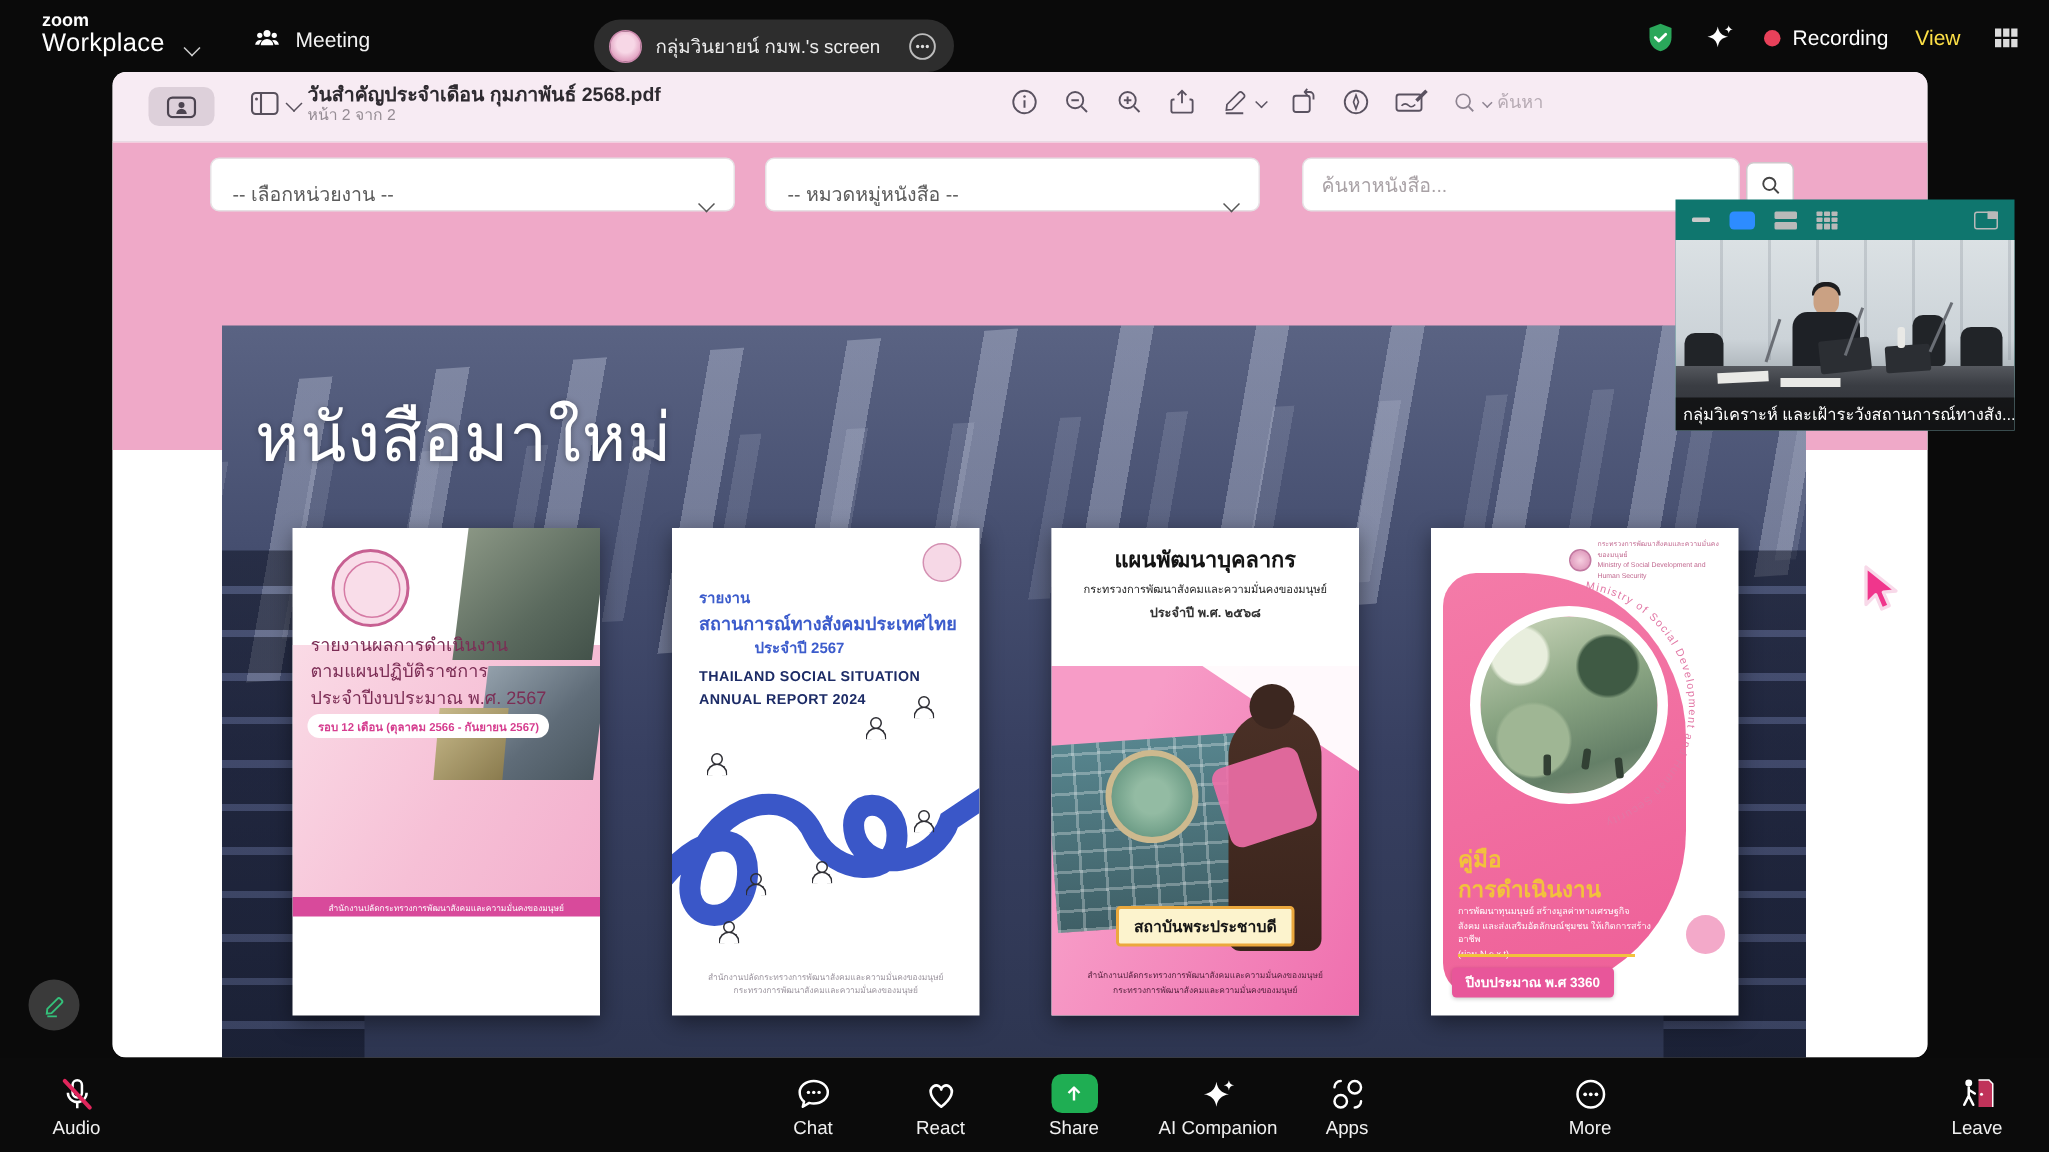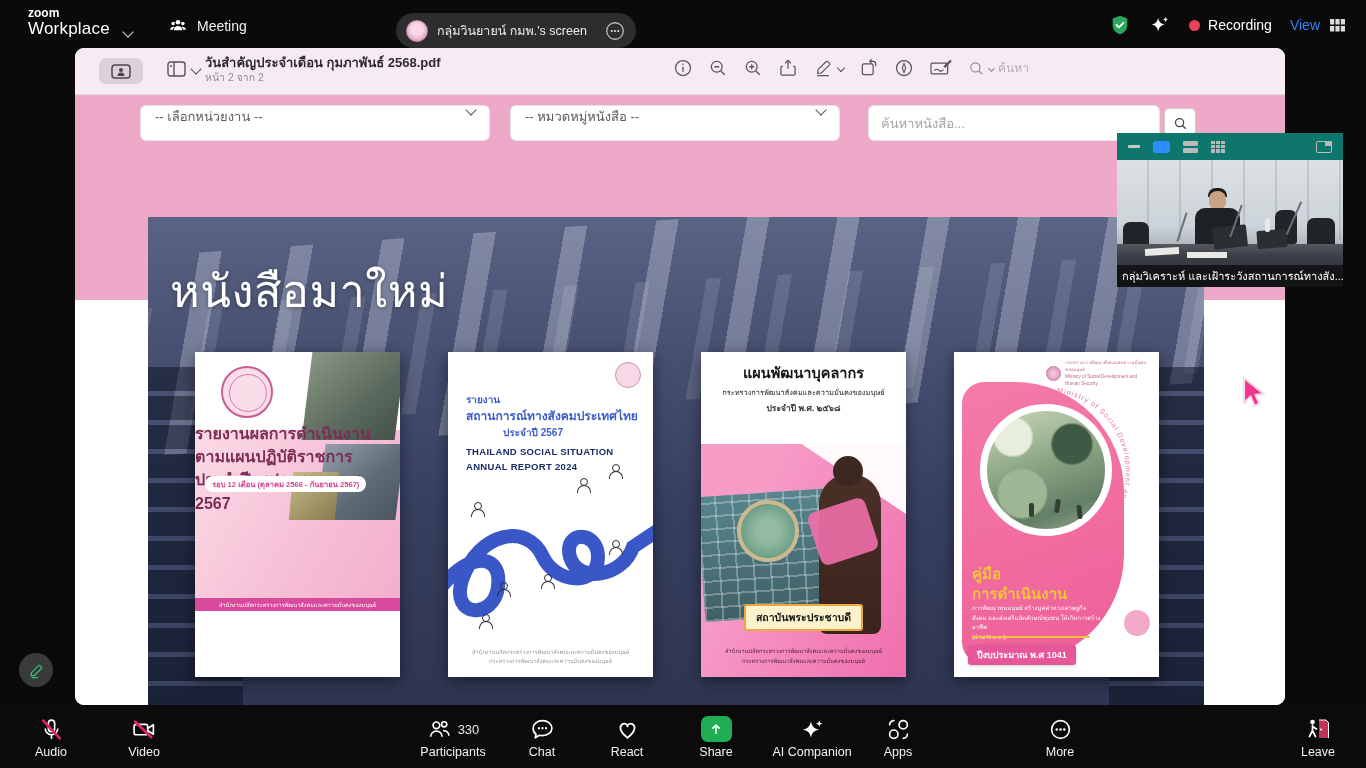--- a/index.html
+++ b/index.html
@@ -18,42 +18,42 @@
   .meeting-tab { left:168px; top:16px; display:flex; align-items:center; gap:9px; font-size:14px; color:#f2f2f2; }
   .share-pill { left:396px; top:13px; width:240px; height:35px; background:#2d2d2d; border-radius:18px;
     display:flex; align-items:center; gap:9px; padding:0 10px; }
   .share-pill .avatar { width:22px; height:22px; border-radius:50%;
     background:radial-gradient(circle at 50% 42%, #f7d7e6 0 38%, #e3a6c4 70%, #d292b5 100%);
     border:1px solid #c988ab; }
   .share-pill .ptext { color:#ededed; font-size:12.5px; white-space:nowrap; overflow:hidden; flex:1; }
   .tb-right { right:20px; top:14px; display:flex; align-items:center; gap:18px; }
   .rec-wrap { display:flex; align-items:center; gap:8px; color:#fff; font-size:14px; }
   .rec-dot { width:11px; height:11px; border-radius:50%; }
-  .view-wrap { display:flex; align-items:center; gap:9px; color:#3b82f6; font-size:14px; }
+  .view-wrap { display:flex; align-items:center; gap:22px; color:#fde047; font-size:14px; }
 
   
   #panel { left:75px; top:48px; width:1210px; height:657px; background:#fff; border-radius:9px; overflow:hidden; }
   #pdfbar { left:0; top:0; width:1210px; height:47px; background:#f7ebf3; border-bottom:1px solid #e8d9e4; }
   .pdf-pillbtn { left:24px; top:10px; width:44px; height:26px; background:#ddd0da; border-radius:7px;
     display:flex; align-items:center; justify-content:center; }
   .pdf-side { left:92px; top:13px; display:flex; align-items:center; gap:6px; }
   .pdf-titleblock { left:130px; top:7px; line-height:1.25; }
   .pdf-title { font-size:13px; font-weight:700; color:#2e2a30; }
   .pdf-page { font-size:10.5px; color:#958c94; }
   .pdf-icons { left:598px; top:10px; display:flex; align-items:center; gap:15px; }
   .pdf-icons svg { display:block; }
   .pdf-search { display:flex; align-items:center; gap:4px; }
   .pdf-search input { border:none; background:transparent; outline:none; width:90px;
     font-size:12px; color:#6b6169; font-family:"Liberation Sans",sans-serif; }
   .pdf-search input::placeholder { color:#b7abb4; }
 
   #site { left:0; top:47px; width:1210px; height:610px; background:#fff; }
   #pinkband { left:0; top:0; width:1210px; height:205px; background:#efa9c8; }
   .dd { top:10px; height:36px; background:#fff; border-radius:6px; border:1px solid #e6e0e4;
-    display:flex; align-items:flex-start; justify-content:space-between; padding:0 14px; font-size:13px; color:#5b5b5b; }
+    display:flex; align-items:flex-end; justify-content:space-between; padding:0 14px; font-size:13px; color:#5b5b5b; }
   .site-search { left:793px; top:10px; width:292px; height:36px; background:#fff; border-radius:6px; border:1px solid #e6e0e4;
     display:flex; align-items:center; padding:0 12px; }
   .site-search input { border:none; outline:none; width:100%; font-size:13px; color:#555;
     font-family:"Liberation Sans",sans-serif; }
   .site-search input::placeholder { color:#a9a2a6; }
   .site-search-btn { left:1089px; top:13px; width:32px; height:30px; background:#fff; border:1px solid #cfc8cc;
     border-radius:5px; display:flex; align-items:center; justify-content:center; }
 
   
   #banner { left:73px; top:122px; width:1056px; height:500px; overflow:hidden;
@@ -76,21 +76,21 @@
   .b1-emblem { left:26px; top:14px; width:52px; height:52px; border-radius:50%; border:2px solid #c76092;
     background:#f9dde9; }
   .b1-emblem:after { content:""; position:absolute; left:6px; top:6px; width:36px; height:36px; border-radius:50%;
     border:1px solid #d67ba5; }
   .b1-photo1 { left:112px; top:0px; width:93px; height:88px; transform:skewX(-7deg);
     background:linear-gradient(135deg,#8a9684 0%,#5b6a5e 60%,#43524a 100%); }
   .b1-photo2 { left:126px; top:92px; width:79px; height:76px; transform:skewX(-7deg);
     background:linear-gradient(135deg,#93a0ab 0%,#5f6c78 55%,#49565f 100%); }
   .b1-photo3 { left:96px; top:120px; width:46px; height:48px; transform:skewX(-5deg);
     background:linear-gradient(135deg,#c7b98a 0%,#8a7b4e 100%); }
-  .b1-text { left:0; top:70px; font-size:16px; font-weight:700; color:#7c2d55; line-height:1.45; }
+  .b1-text { left:12px; top:70px; font-size:12px; font-weight:400; color:#7c2d55; line-height:1.45; }
   .b1-pill { left:10px; top:124px; background:#fff; border-radius:10px; padding:2px 7px;
     font-size:7.6px; font-weight:700; color:#d63d8f; white-space:nowrap; }
   .b1-bar { left:0; top:246px; width:205px; height:13px; background:#d84a9b; color:#fff;
     font-size:5.6px; display:flex; align-items:center; justify-content:center; white-space:nowrap; }
 
   
   .b2-seal { right:12px; top:10px; width:26px; height:26px; border-radius:50%; border:1.5px solid #d490b2; background:#f6d8e6; }
   .b2-title { left:18px; top:40px; line-height:1.5; }
   .b2-th1 { font-size:10px; font-weight:700; color:#3c5ccc; }
   .b2-th2 { font-size:12px; font-weight:700; color:#3c5ccc; }
@@ -443,21 +443,21 @@
           <div class="abs b4-title">
             <div>คู่มือ</div>
             <div>การดำเนินงาน</div>
           </div>
           <div class="abs b4-desc">
             <div>การพัฒนาทุนมนุษย์ สร้างมูลค่าทางเศรษฐกิจ</div>
             <div>สังคม และส่งเสริมอัตลักษณ์ชุมชน ให้เกิดการสร้างอาชีพ</div>
             <div>(ผ่าน N e x t)</div>
           </div>
           <div class="abs b4-hr"></div>
-          <div class="abs b4-year">ปีงบประมาณ พ.ศ 1041</div>
+          <div class="abs b4-year">ปีงบประมาณ พ.ศ 3360</div>
           <div class="abs b4-dot2"></div>
         </div>
       </div>
     </div>
   </div>
 
   <div id="vpanel" class="abs">
     <div class="abs v-toolbar">
       <span class="v-min"></span>
       <span class="v-active"></span>
@@ -517,43 +517,21 @@
         <svg width="25" height="25" viewBox="0 0 24 24">
           <rect x="9" y="3" width="6" height="11" rx="3" fill="none" stroke="#fff" stroke-width="1.6"></rect>
           <path d="M6 11 a6 6 0 0 0 12 0" fill="none" stroke="#fff" stroke-width="1.6"></path>
           <line x1="12" y1="17" x2="12" y2="21" stroke="#fff" stroke-width="1.6"></line>
           <line x1="4" y1="3.5" x2="20" y2="20.5" stroke="#e0265c" stroke-width="2.6" stroke-linecap="round"></line>
         </svg>
       </div>
       <div class="bt-label">Audio</div>
     </div>
 
-    <div class="bt" style="left:84px;">
-      <div class="bt-icon">
-        <svg width="26" height="25" viewBox="0 0 24 24">
-          <rect x="2.5" y="7" width="13" height="10" rx="2" fill="none" stroke="#fff" stroke-width="1.6"></rect>
-          <path d="M15.5 11 L21 7.5 V16.5 L15.5 13" fill="none" stroke="#fff" stroke-width="1.6" stroke-linejoin="round"></path>
-          <line x1="3.5" y1="4.5" x2="19" y2="19.5" stroke="#e0265c" stroke-width="2.6" stroke-linecap="round"></line>
-        </svg>
-      </div>
-      <div class="bt-label">Video</div>
-    </div>
-
-    <div class="bt" style="left:381px; width:144px;">
-      <div class="bt-icon">
-        <svg width="25" height="25" viewBox="0 0 24 24">
-          <circle cx="9" cy="8" r="3.2" fill="none" stroke="#fff" stroke-width="1.6"></circle>
-          <path d="M3.5 19 a5.5 5.5 0 0 1 11 0" fill="none" stroke="#fff" stroke-width="1.6"></path>
-          <circle cx="16.5" cy="7" r="2.5" fill="none" stroke="#fff" stroke-width="1.5"></circle>
-          <path d="M15.5 13.2 a4.8 4.8 0 0 1 5.5 4.8" fill="none" stroke="#fff" stroke-width="1.5"></path>
-        </svg>
-        <span class="bt-count">330</span>
-      </div>
-      <div class="bt-label">Participants</div>
-    </div>
+
 
     <div class="bt" style="left:482px;">
       <div class="bt-icon">
         <svg width="25" height="25" viewBox="0 0 24 24">
           <path d="M12 3.5 c5 0 9 3.2 9 7.2 s-4 7.2 -9 7.2 c-1 0 -2 -.12 -2.9 -.36 L5 20 l.8 -3.4 C4 15.3 3 13.2 3 10.7 C3 6.7 7 3.5 12 3.5 Z" fill="none" stroke="#fff" stroke-width="1.6" stroke-linejoin="round"></path>
           <circle cx="8.6" cy="10.8" r="1.1" fill="#fff"></circle>
             <circle cx="12" cy="10.8" r="1.1" fill="#fff"></circle>
             <circle cx="15.4" cy="10.8" r="1.1" fill="#fff"></circle>
         </svg>
       </div>

